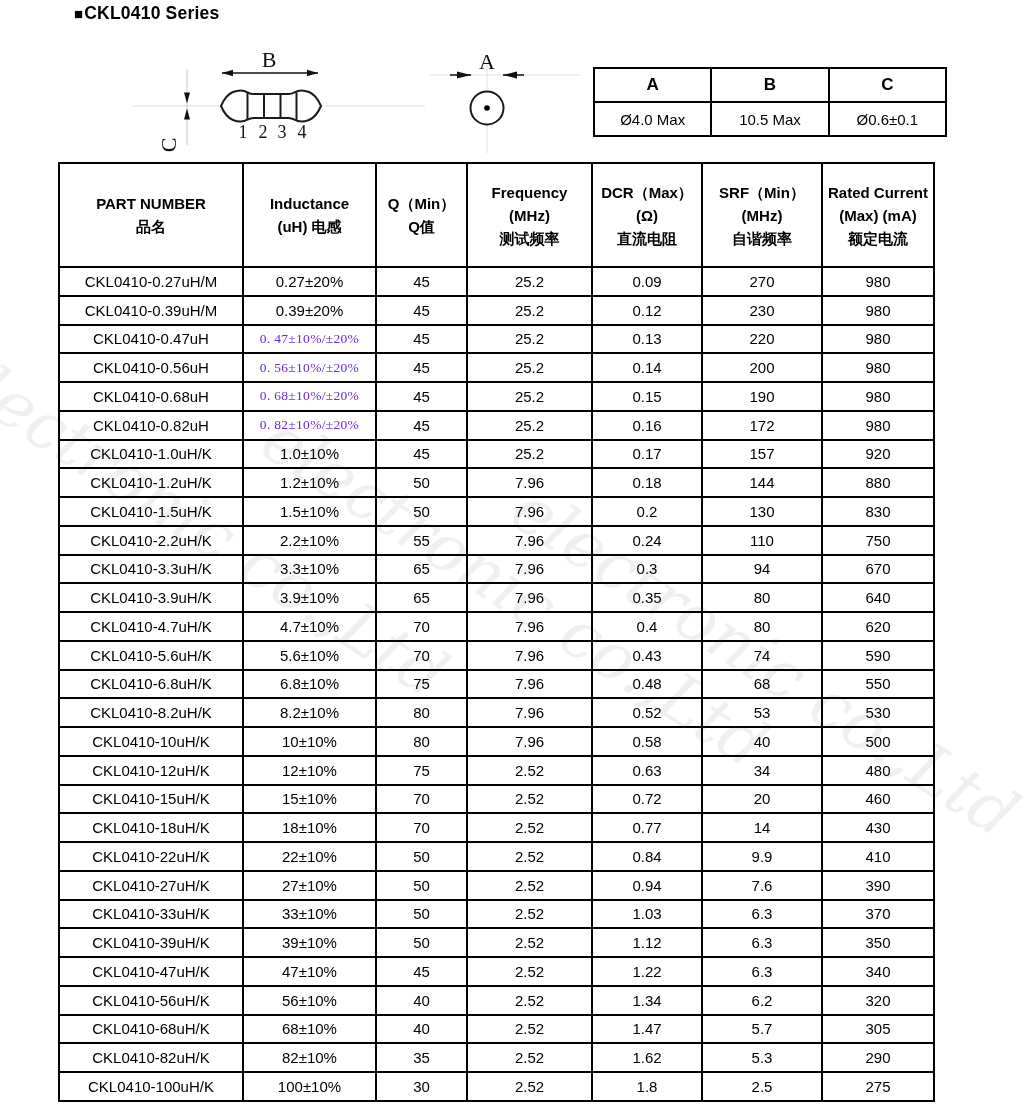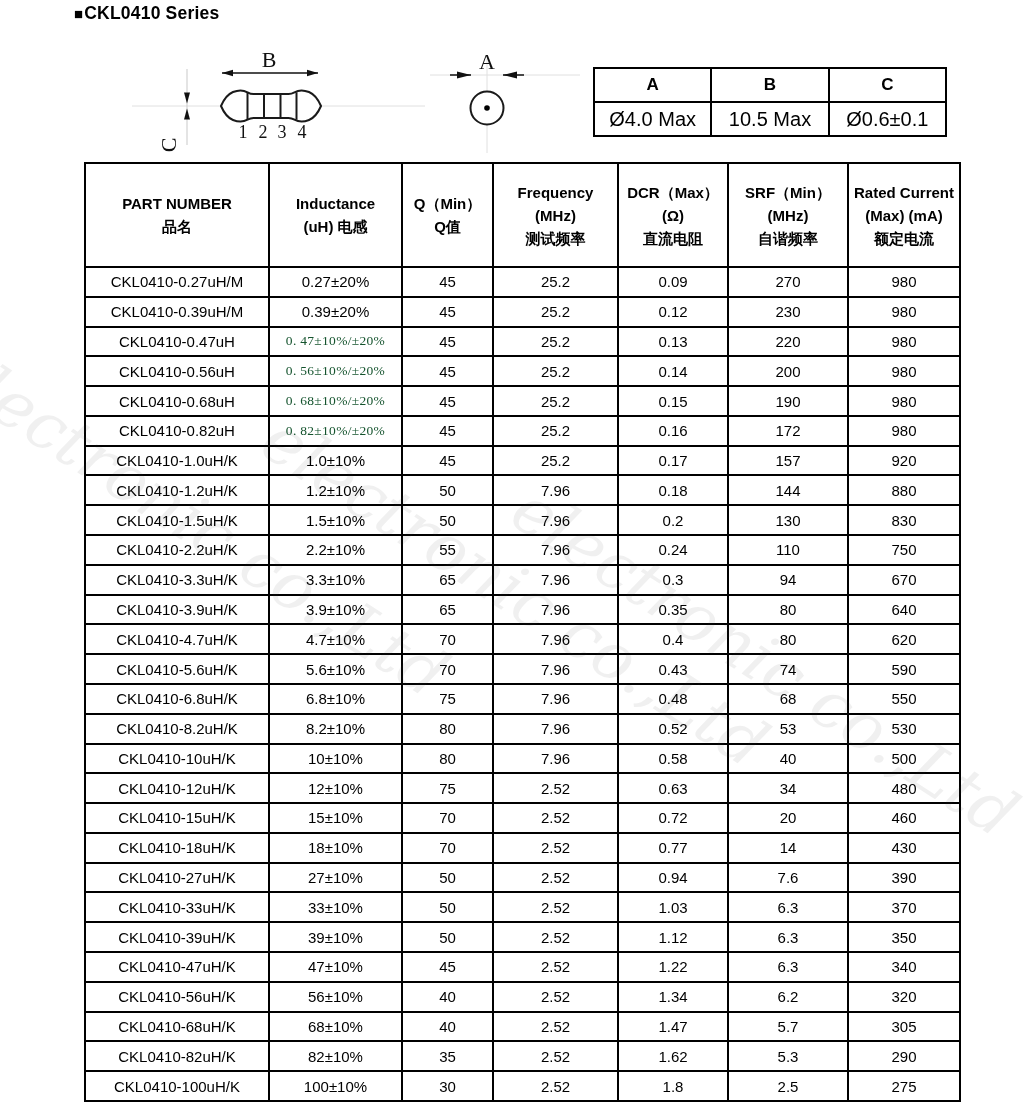--- a/index.html
+++ b/index.html
@@ -24,38 +24,38 @@
   
   .dim-table{
     position:absolute;left:593px;top:67px;width:354px;
     border-collapse:collapse;table-layout:fixed;
   }
   .dim-table th,.dim-table td{
     border:2px solid #000;text-align:center;vertical-align:middle;
     height:32px;padding:0;background:#fff;
   }
   .dim-table th{font-size:17px;font-weight:bold;}
-  .dim-table td{font-size:20px;border-radius:17px;}
+  .dim-table td{font-size:15px;border-radius:17px;}
 
   
-  .spec-wrap{position:absolute;left:84px;top:162px;width:875px;height:940px;}
+  .spec-wrap{position:absolute;left:58px;top:162px;width:875px;height:940px;}
   #specTable{
     border-collapse:collapse;table-layout:fixed;
     width:875px;height:940px;background:#fff;
   }
   #specTable th,#specTable td{
     border:2px solid #000;text-align:center;vertical-align:middle;padding:0;
   }
   #specTable thead tr{height:104px;}
   #specTable th{font-size:15px;font-weight:bold;line-height:23px;}
   #specTable th div{white-space:nowrap;}
   #specTable td{font-size:15px;}
   #specTable td.serif-val{
     font-family:"Liberation Serif","DejaVu Serif",serif;
-    font-size:13.5px;color:#14532d;letter-spacing:0.3px;
+    font-size:13.5px;color:#6d28d9;letter-spacing:0.3px;
   }
 
   
   .watermark{
     position:absolute;
     font-family:"DejaVu Serif",serif;font-style:italic;
     color:rgba(60,60,60,0.08);
     font-size:66px;white-space:nowrap;pointer-events:none;
     transform-origin:left top;z-index:3;
   }
@@ -354,20 +354,29 @@
           <tr>
             <td>CKL0410-18uH/K</td>
             <td>18±10%</td>
             <td>70</td>
             <td>2.52</td>
             <td>0.77</td>
             <td>14</td>
             <td>430</td>
           </tr>
           <tr>
+            <td>CKL0410-22uH/K</td>
+            <td>22±10%</td>
+            <td>50</td>
+            <td>2.52</td>
+            <td>0.84</td>
+            <td>9.9</td>
+            <td>410</td>
+          </tr>
+          <tr>
             <td>CKL0410-27uH/K</td>
             <td>27±10%</td>
             <td>50</td>
             <td>2.52</td>
             <td>0.94</td>
             <td>7.6</td>
             <td>390</td>
           </tr>
           <tr>
             <td>CKL0410-33uH/K</td>

